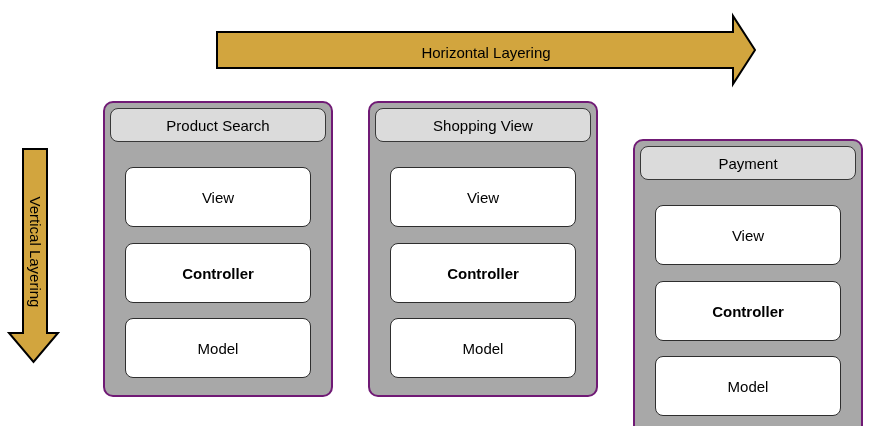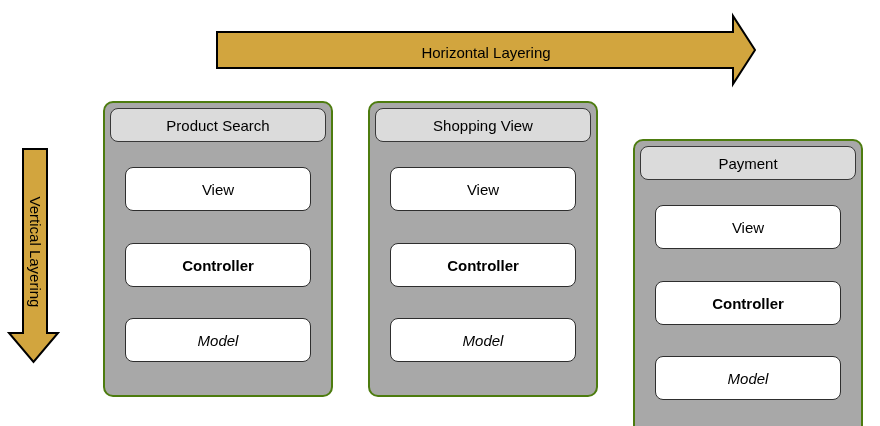--- a/index.html
+++ b/index.html
@@ -57,21 +57,21 @@
   }
 
   
   .column {
     position: absolute;
     top: 101px;
     width: 230px;
     height: 296px;
     box-sizing: border-box;
     background: #a8a8a8;
-    border: 2px solid #4d7c0f;
+    border: 2px solid #701a75;
     border-radius: 10px;
   }
   .col-1 { left: 103px; }
   .col-2 { left: 368px; }
   .col-3 { left: 633px; margin-top: 38px; }
 
   .column-header {
     position: absolute;
     top: 5px;
     left: 5px;
@@ -85,34 +85,34 @@
     align-items: center;
     justify-content: center;
     font-size: 15px;
     color: #000000;
   }
 
   .layer-box {
     position: absolute;
     left: 20px;
     right: 20px;
-    height: 44px;
+    height: 60px;
     box-sizing: border-box;
     background: #ffffff;
     border: 1.5px solid #2e2e2e;
     border-radius: 8px;
     display: flex;
     align-items: center;
     justify-content: center;
     font-size: 15px;
     color: #000000;
   }
   .layer-view       { top: 64px;  }
   .layer-controller { top: 140px; font-weight: bold; }
-  .layer-model      { top: 215px; font-style: italic; }
+  .layer-model      { top: 215px; }
 </style>
 </head>
 <body>
 
 <div id="canvas">
 
   <svg class="h-arrow-svg" viewBox="0 0 552 80" xmlns="http://www.w3.org/2000/svg">
     <polygon points="7,22 523,22 523,6 545,40 523,74 523,58 7,58" fill="#d2a53e" stroke="#000000" stroke-width="2" stroke-linejoin="miter"></polygon>
   </svg>
   <div class="h-arrow-label">Horizontal Layering</div>

